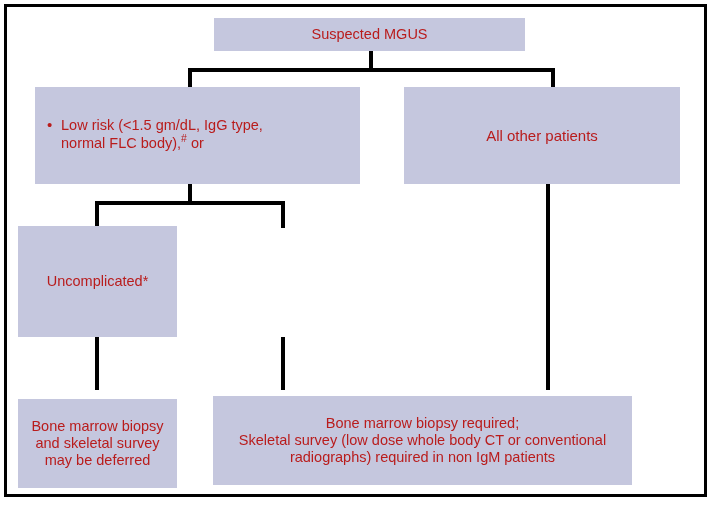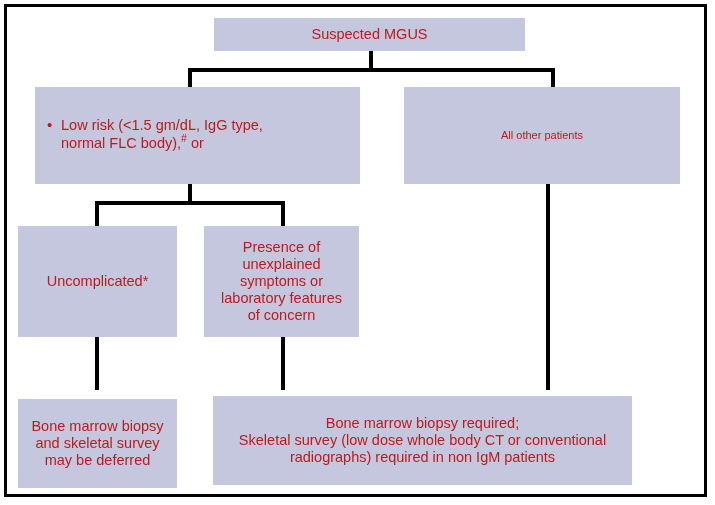--- a/index.html
+++ b/index.html
@@ -73,21 +73,21 @@
   }
   .conn {
     position: absolute;
     background: #000000;
     z-index: 2;
   }
 
   
   #node-top        { left: 214px; top: 18px;  width: 311px; height: 33px;  font-size: 14.5px; }
   #node-lowrisk    { left: 35px;  top: 87px;  width: 325px; height: 97px;  font-size: 14.5px; }
-  #node-other      { left: 404px; top: 87px;  width: 276px; height: 97px;  font-size: 11px; }
+  #node-other      { left: 404px; top: 87px;  width: 276px; height: 97px;  font-size: 15px; }
   #node-uncomp     { left: 18px;  top: 226px; width: 159px; height: 111px; font-size: 14.5px; }
   #node-presence   { left: 204px; top: 226px; width: 155px; height: 111px; font-size: 14.5px; }
   #node-deferred   { left: 18px;  top: 388px; width: 159px; height: 89px;  font-size: 14.5px; margin-top: 11px; }
   #node-required   { left: 213px; top: 388px; width: 419px; height: 89px;  font-size: 14.5px; margin-top: 8px; }
 
   
   #c1 { left: 369px; top: 51px;  width: 4px;  height: 20px; }
   
   #c2 { left: 188px; top: 68px;  width: 367px; height: 4px; }
   
@@ -141,27 +141,20 @@
   </div>
 
   <div class="node" id="node-other">
     <span class="txt">All other patients</span>
   </div>
 
   <div class="node" id="node-uncomp">
     <span class="txt">Uncomplicated*</span>
   </div>
 
-  <div class="node" id="node-presence">
-    <span class="txt">Presence of
-unexplained
-symptoms or
-laboratory features
-of concern</span>
-  </div>
 
   <div class="node" id="node-deferred">
     <span class="txt">Bone marrow biopsy
 and skeletal survey
 may be deferred</span>
   </div>
 
   <div class="node" id="node-required">
     <span class="txt">Bone marrow biopsy required;
 Skeletal survey (low dose whole body CT or conventional

